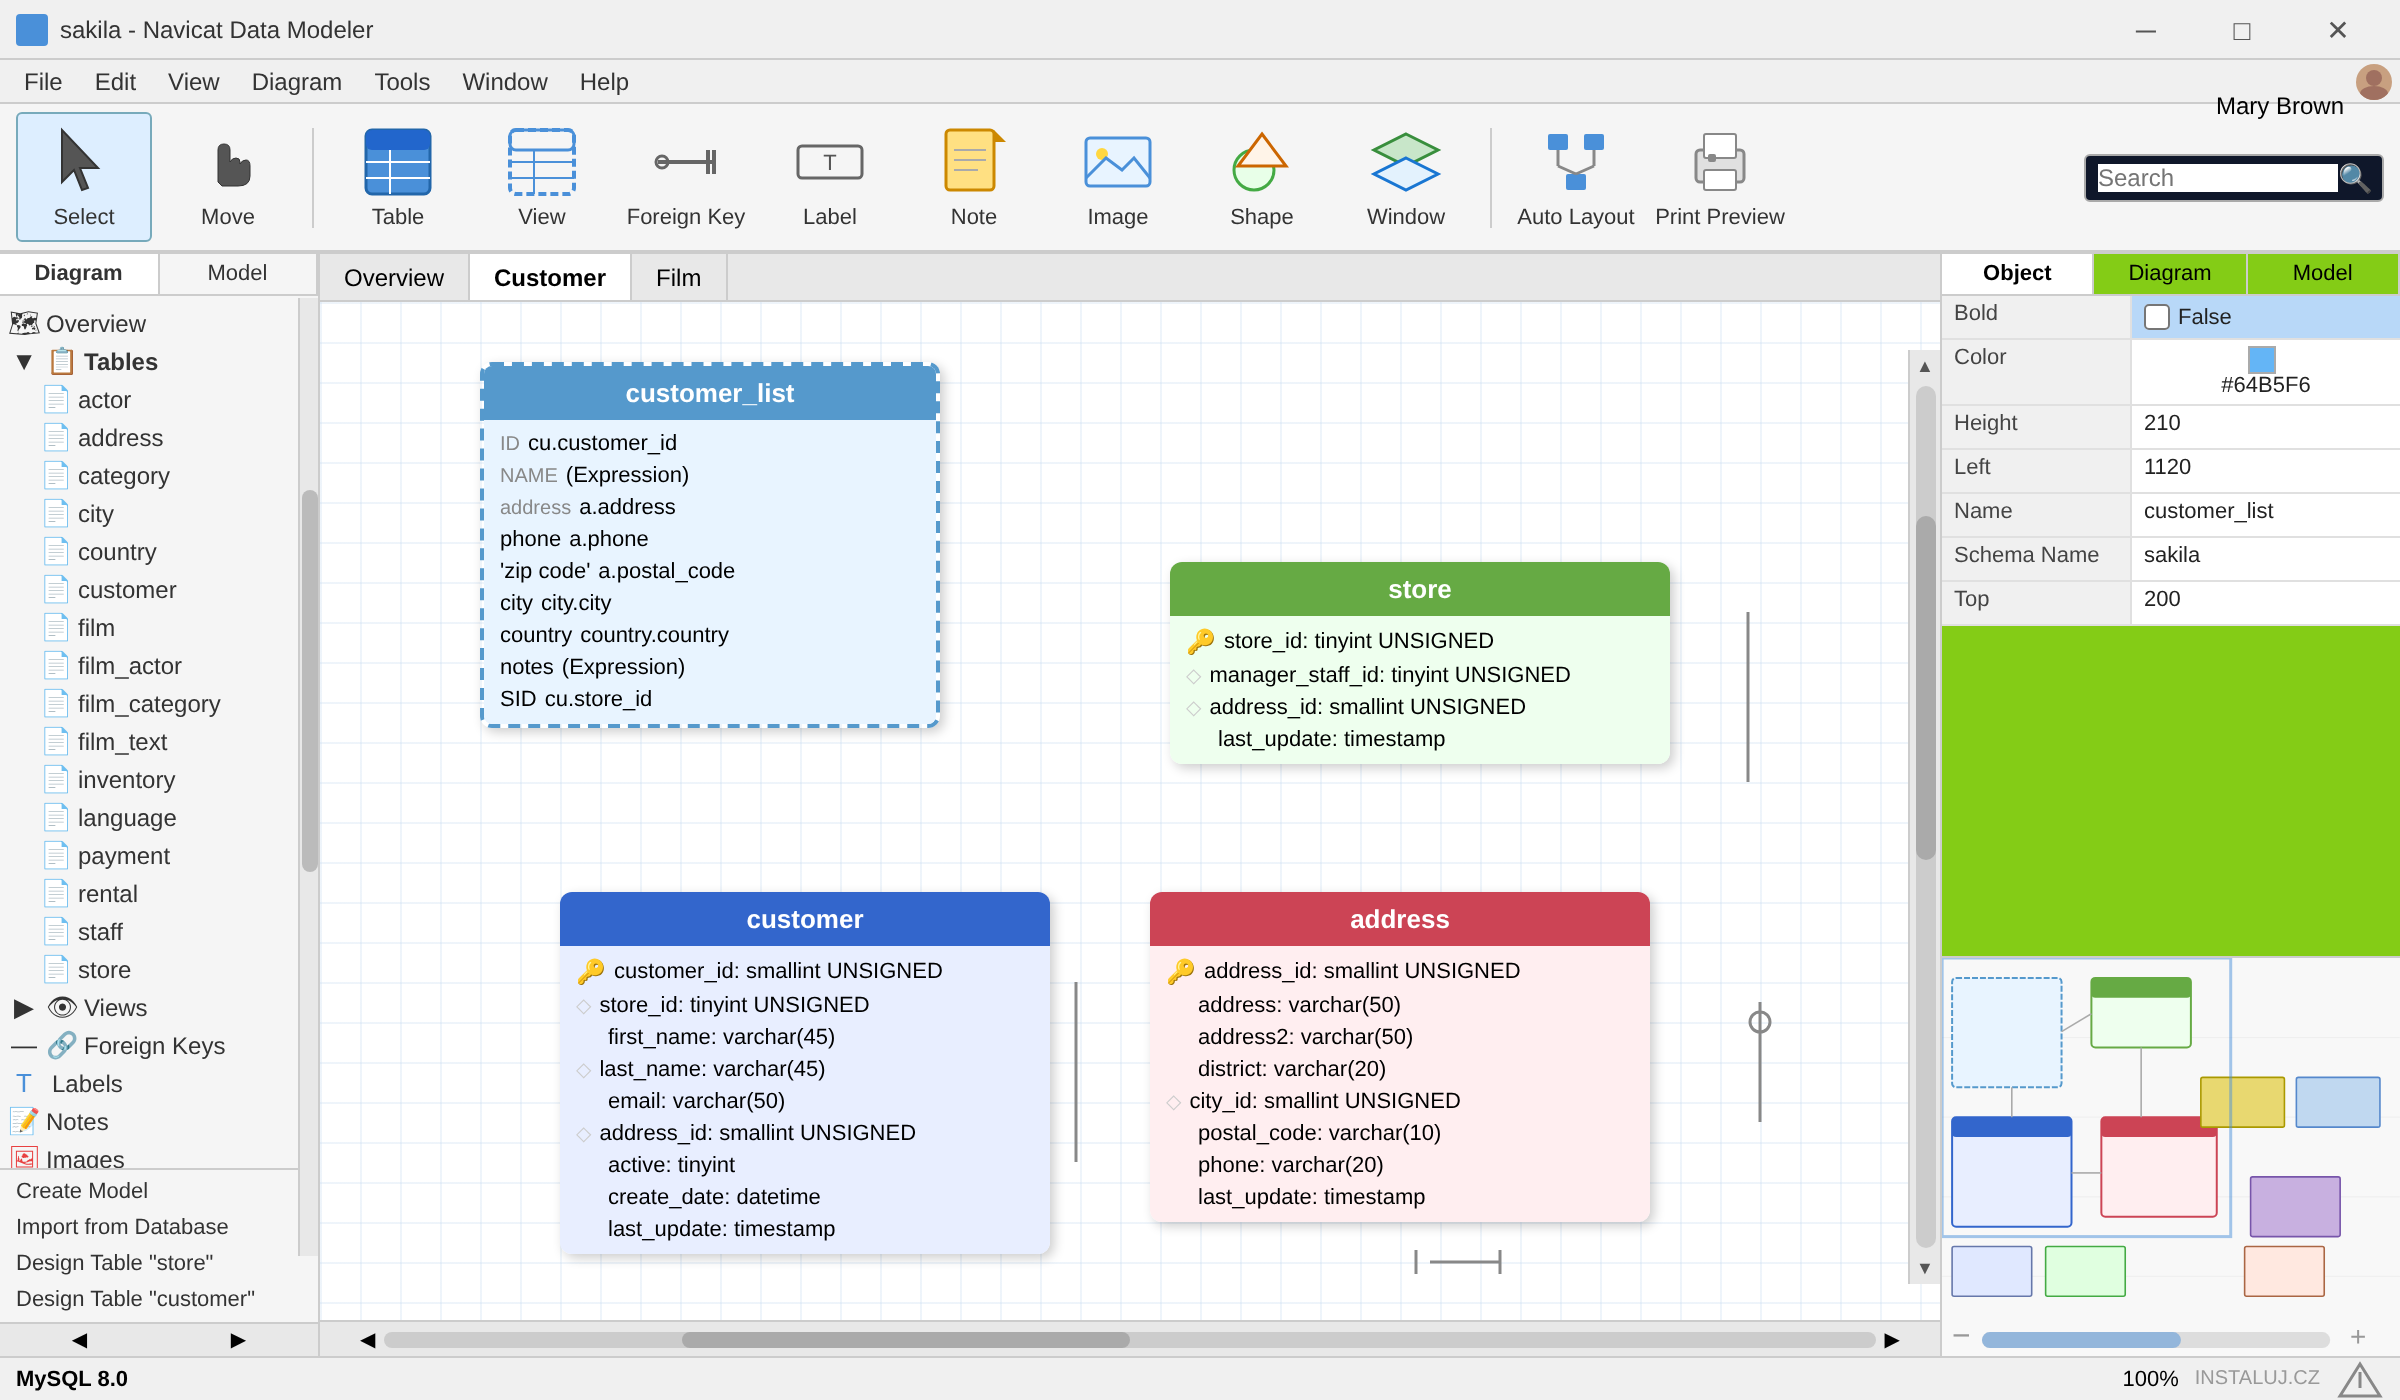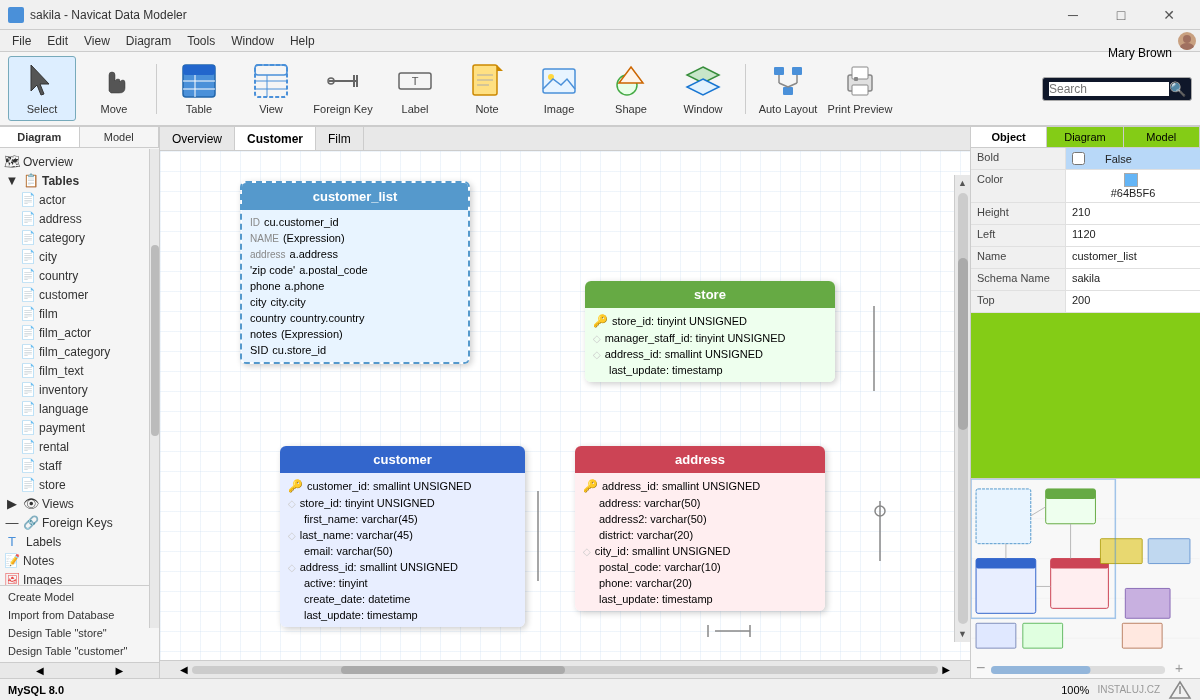--- a/index.html
+++ b/index.html
@@ -109,21 +109,21 @@
       width: 230px; background: #84cc16; border-left: 1px solid #ccc;
       display: flex; flex-direction: column;
     }
     #right-panel-tabs { display: flex; border-bottom: 1px solid #ccc; }
     .right-tab { flex: 1; text-align: center; padding: 4px 2px; font-size: 11px; cursor: pointer; border-right: 1px solid #ccc; }
     .right-tab.active { background: white; font-weight: bold; }
     #properties-area { flex: 1; padding: 0; overflow-y: auto; }
     .prop-row { display: flex; border-bottom: 1px solid #e0e0e0; min-height: 22px; }
     .prop-label { width: 95px; padding: 3px 6px; font-size: 11px; color: #444; background: #f0f0f0; border-right: 1px solid #e0e0e0; }
     .prop-value { flex: 1; padding: 3px 6px; font-size: 11px; color: #222; background: white; }
-    .prop-value.highlighted { background: #b8d8f8; gap: 16px; }
+    .prop-value.highlighted { background: #b8d8f8; }
     .prop-color-swatch { display: inline-block; width: 14px; height: 14px; border: 1px solid #aaa; margin-right: 4px; vertical-align: middle; }
 
     
     #mini-map {
       height: 200px; border-top: 1px solid #ccc; position: relative; overflow: hidden;
       background: #f8f8f8;
     }
 
     
     #status-bar {
@@ -538,26 +538,26 @@
             </div>
           <div class="db-table-row">
               <span style="font-size:10px;color:#888;">NAME</span> 
               <span>(Expression)</span>
             </div>
           <div class="db-table-row">
               <span style="font-size:10px;color:#888;">address</span> 
               <span>a.address</span>
             </div>
           <div class="db-table-row">
+              <span>phone</span> 
+              <span>a.phone</span>
+            </div>
+          <div class="db-table-row">
               <span>'zip code'</span> 
               <span>a.postal_code</span>
-            </div>
-          <div class="db-table-row">
-              <span>phone</span> 
-              <span>a.phone</span>
             </div>
           <div class="db-table-row">
               <span>city</span> 
               <span>city.city</span>
             </div>
           <div class="db-table-row">
               <span>country</span> 
               <span>country.country</span>
             </div>
           <div class="db-table-row">

